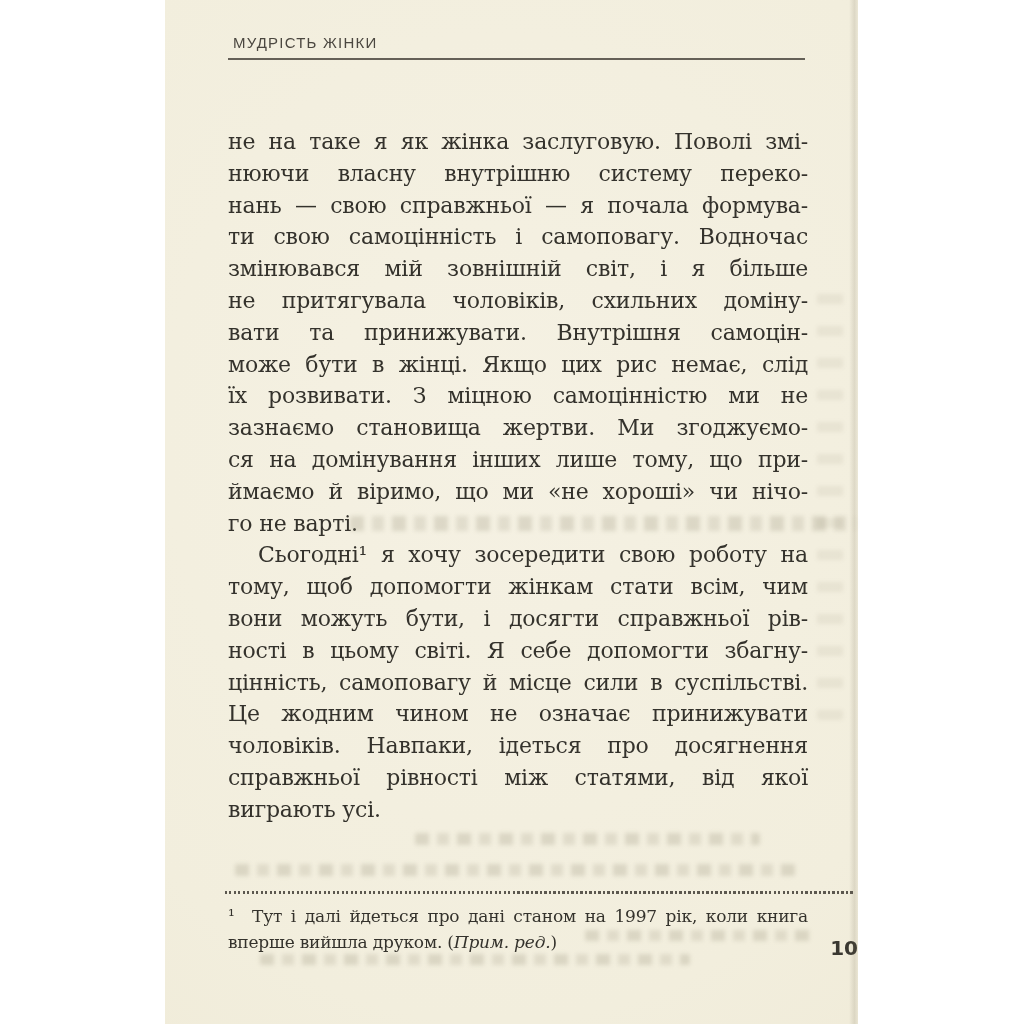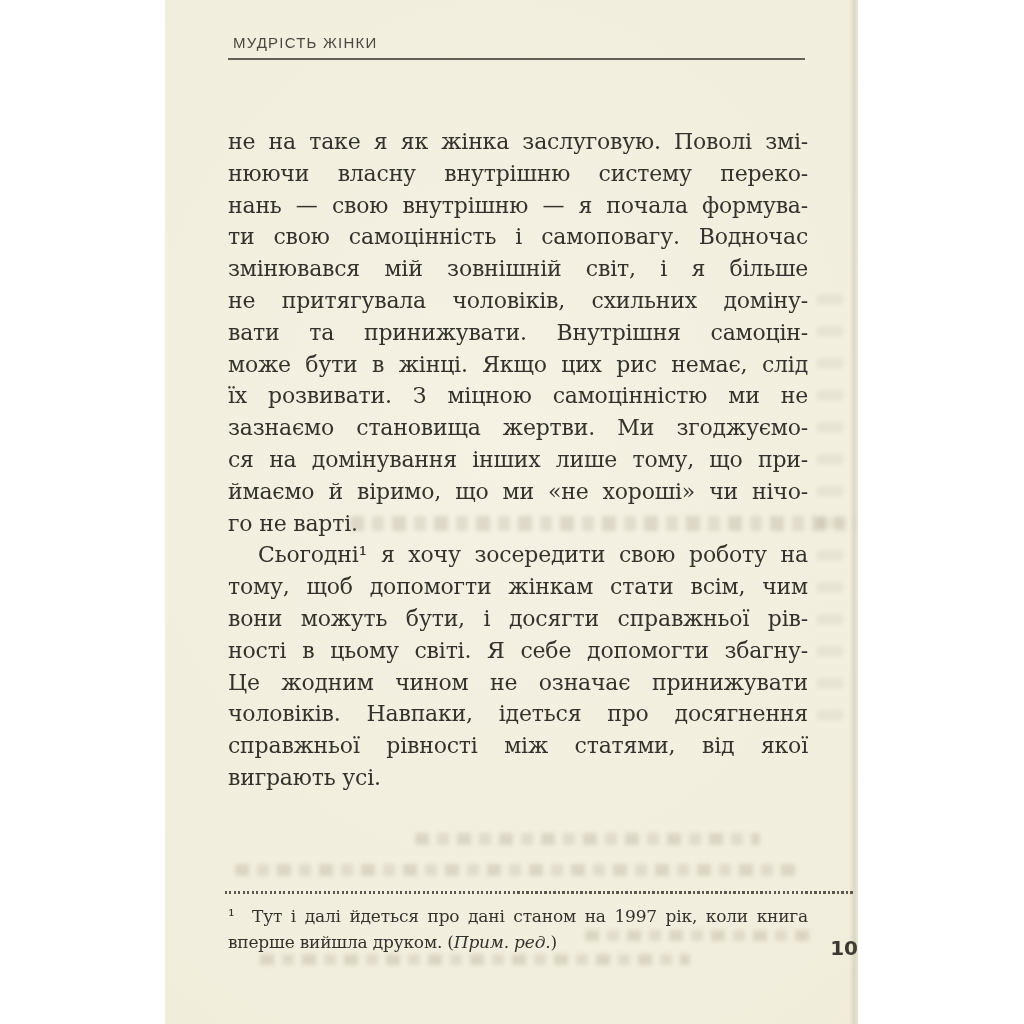--- a/index.html
+++ b/index.html
@@ -109,37 +109,38 @@
 <div class="canvas">
   <div class="page">
 
     <div class="running-head">МУДРІСТЬ ЖІНКИ</div>
     <div class="head-rule"></div>
 
     <div class="body-block">
       <div>
           <div class="tline">не на таке я як жінка заслуговую. Поволі змі-</div>
           <div class="tline">нюючи власну внутрішню систему переко-</div>
-          <div class="tline">нань — свою внутрішню — я почала формува-</div>
+          <div class="tline">нань — свою справжньої — я почала формува-</div>
           <div class="tline">ти свою самоцінність і самоповагу. Водночас</div>
           <div class="tline">змінювався мій зовнішній світ, і я більше</div>
           <div class="tline">не притягувала чоловіків, схильних доміну-</div>
           <div class="tline">вати та принижувати. Внутрішня самоцін-</div>
           <div class="tline">може бути в жінці. Якщо цих рис немає, слід</div>
           <div class="tline">їх розвивати. З міцною самоцінністю ми не</div>
           <div class="tline">зазнаємо становища жертви. Ми згоджуємо-</div>
           <div class="tline">ся на домінування інших лише тому, що при-</div>
           <div class="tline">ймаємо й віримо, що ми «не хороші» чи нічо-</div>
           <div class="tline last">го не варті.</div>
         </div>
       <div class="indent-first">
           <div class="tline">Сьогодні¹ я хочу зосередити свою роботу на</div>
           <div class="tline">тому, щоб допомогти жінкам стати всім, чим</div>
           <div class="tline">вони можуть бути, і досягти справжньої рів-</div>
           <div class="tline">ності в цьому світі. Я себе допомогти збагну-</div>
+          <div class="tline">цінність, самоповагу й місце сили в суспільстві.</div>
           <div class="tline">Це жодним чином не означає принижувати</div>
           <div class="tline">чоловіків. Навпаки, ідеться про досягнення</div>
           <div class="tline">справжньої рівності між статями, від якої</div>
           <div class="tline last">виграють усі.</div>
         </div>
     </div>
 
     <div class="fn-rule"></div>
 
     <div class="footnote">

